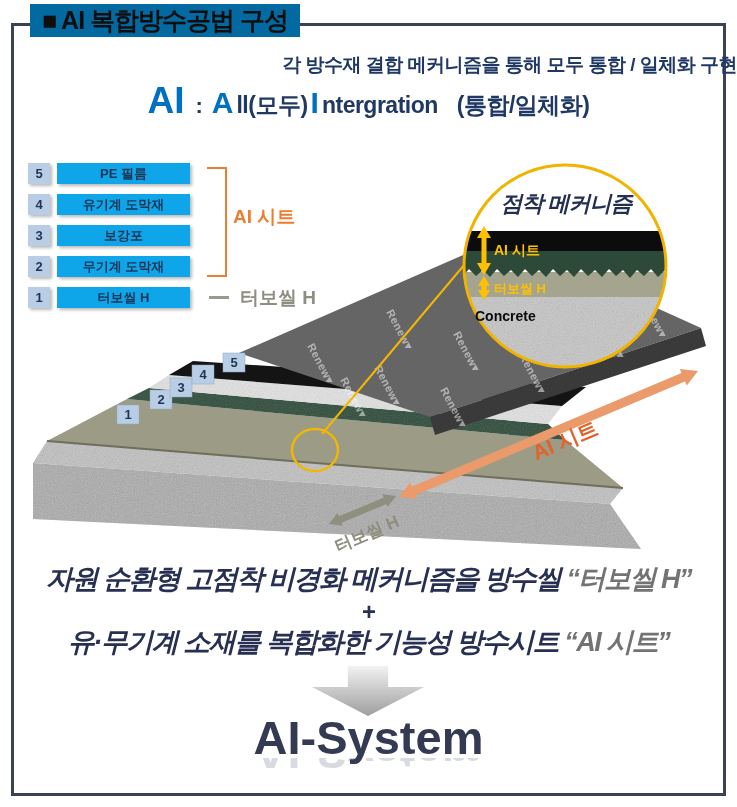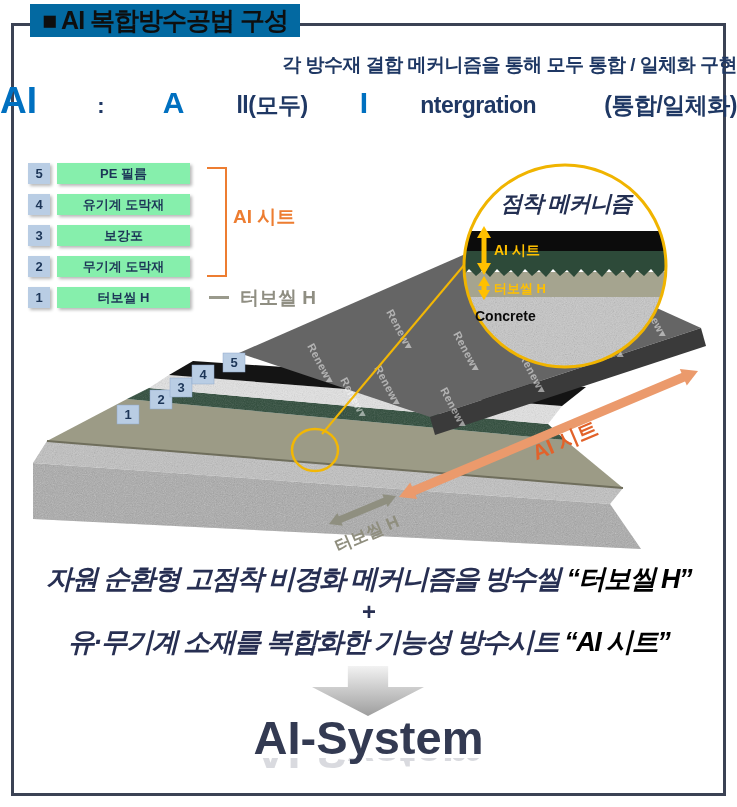--- a/index.html
+++ b/index.html
@@ -5,39 +5,39 @@
   html,body{margin:0;padding:0;background:#fff;}
   body{width:737px;height:807px;position:relative;font-family:"Liberation Sans",sans-serif;overflow:hidden;}
   .abs{position:absolute;}
 
   
   #frame{left:11px;top:23px;width:709px;height:767px;border:3px solid #3b4254;}
 
   
   #main-title{left:30px;top:4px;background:#0369a1;padding:0 12px;font-size:25px;font-weight:800;color:#0e0e0e;letter-spacing:-1px;white-space:nowrap;}
   #subtitle{left:0;top:52px;width:737px;text-align:right;font-size:19px;font-weight:700;color:#1f3864;letter-spacing:-0.5px;}
-  #formula{left:0;top:80px;width:737px;display:flex;justify-content:space-between;align-items:baseline;gap:3px;font-weight:700;color:#1f3864;}
+  #formula{left:0;top:80px;width:737px;display:flex;justify-content:center;align-items:baseline;gap:3px;font-weight:700;color:#1f3864;}
   #formula .big-ai{font-size:37px;color:#0070c0;letter-spacing:0;}
   #formula .colon{font-size:22px;margin:0 6px 0 8px;}
   #formula .cap{font-size:30px;color:#0070c0;}
   #formula .rest{font-size:23px;letter-spacing:-0.5px;}
   #formula .tail{font-size:23px;letter-spacing:-0.5px;margin-left:16px;}
 
   
   .lg-row{position:absolute;height:21px;}
   .lg-num{position:absolute;left:28px;width:22px;height:21px;background:#b9cde4;color:#1c3557;font-size:13px;font-weight:700;text-align:center;line-height:21px;box-shadow:2px 2px 3px rgba(0,0,0,.28);}
-  .lg-bar{position:absolute;left:57px;width:133px;height:21px;background:#86efac;color:#1c3557;font-size:13px;font-weight:700;text-align:center;line-height:21px;box-shadow:2px 2px 3px rgba(0,0,0,.28);}
+  .lg-bar{position:absolute;left:57px;width:133px;height:21px;background:#0ea5e9;color:#1c3557;font-size:13px;font-weight:700;text-align:center;line-height:21px;box-shadow:2px 2px 3px rgba(0,0,0,.28);}
   #bracket{left:207px;top:167px;width:18px;height:106px;border:2px solid #ed7d31;border-left:none;}
   #bracket-label{left:233px;top:204px;font-size:19px;font-weight:700;color:#ed7d31;white-space:nowrap;}
   #base-tick{left:209px;top:296px;width:20px;height:3px;background:#9a9a8c;}
   #base-label{left:240px;top:285px;font-size:19px;font-weight:700;color:#8f8e82;white-space:nowrap;}
 
   
   .slogan{left:0;width:737px;text-align:center;font-style:italic;font-weight:800;color:#272f52;font-size:27px;letter-spacing:-1.5px;white-space:nowrap;}
-  .slogan .hl{color:#000000;}
+  .slogan .hl{color:#737373;}
   #plus-sign{left:0;top:598px;width:737px;text-align:center;font-size:24px;font-weight:800;font-style:italic;color:#272f52;}
   #down-arrow{left:312px;top:666px;width:112px;height:50px;background:linear-gradient(#f2f2f2,#9e9e9e);clip-path:polygon(32% 0,68% 0,68% 42%,100% 42%,50% 100%,0 42%,32% 42%);}
   #system-title{left:0;top:710px;width:737px;text-align:center;font-size:47px;font-weight:800;color:#333a52;letter-spacing:0px;}
   #system-reflection{left:0;top:758px;width:737px;height:22px;text-align:center;font-size:47px;font-weight:800;color:#333a52;transform:scaleY(-1);opacity:.18;overflow:hidden;}
 </style>
 </head>
 <body>
 
 <div class="abs" id="frame"></div>
 

